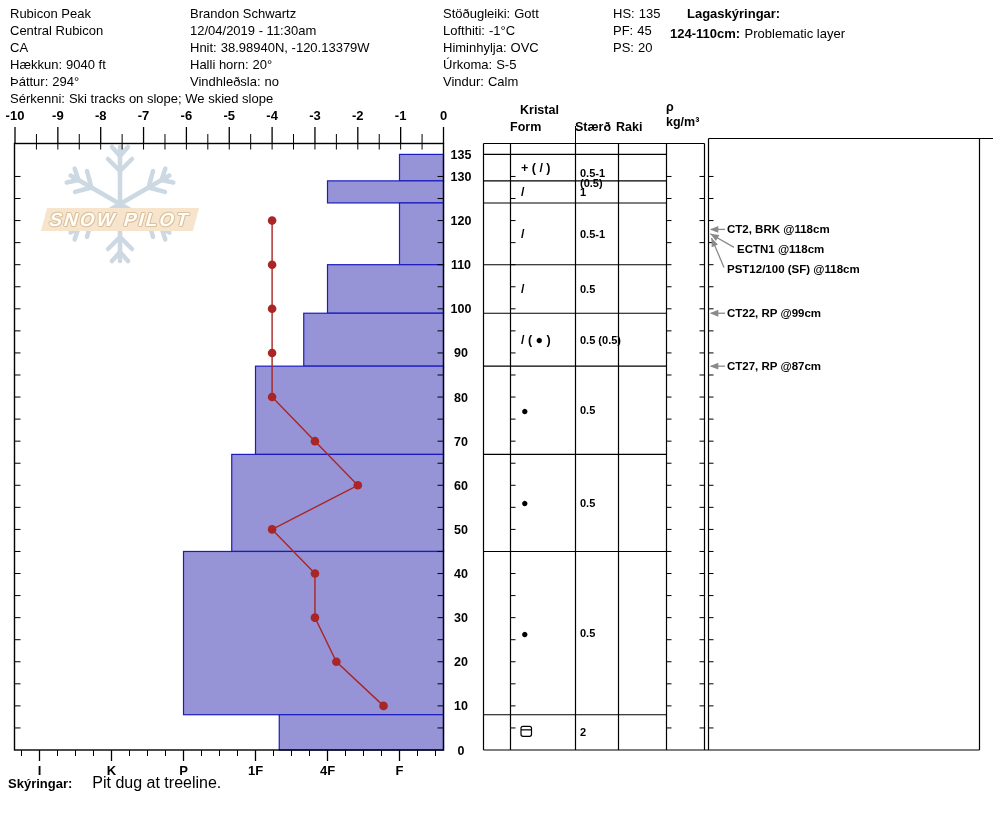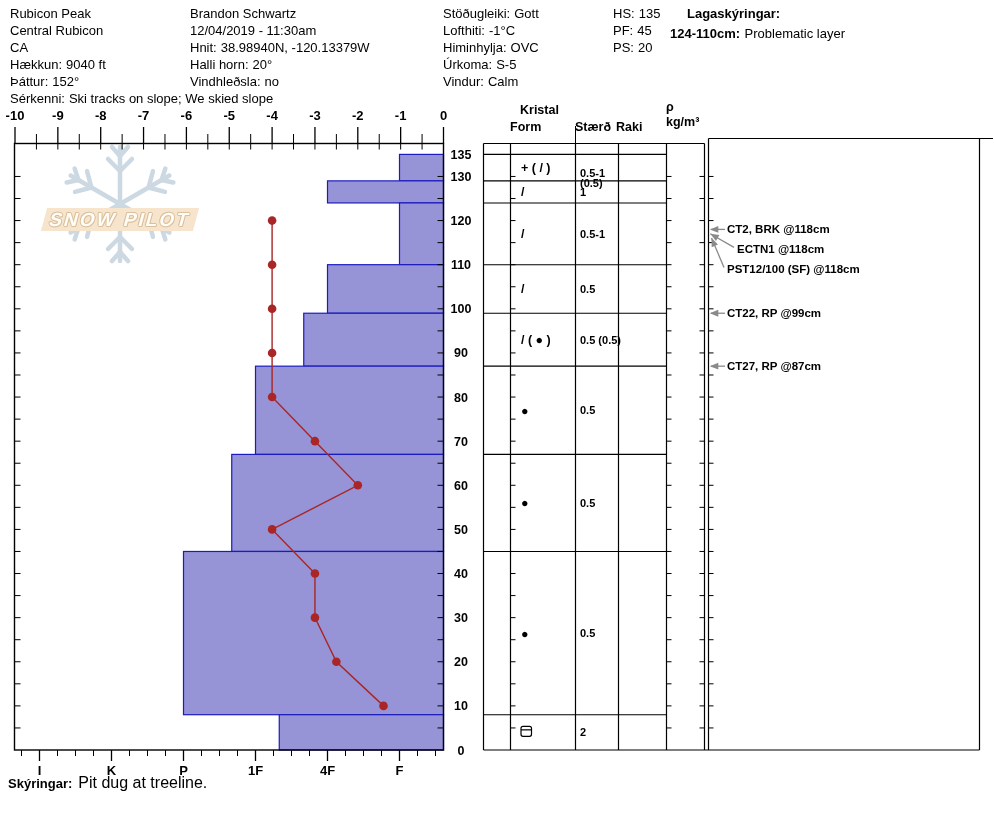--- a/index.html
+++ b/index.html
@@ -12,21 +12,21 @@
   .sm{font-size:13px;}
   .col{position:absolute;top:5px;}
   #chart-svg{position:absolute;left:0;top:0;}
   svg text{font-family:"Liberation Sans",sans-serif;fill:#000;}
   .phead{position:absolute;font-weight:bold;font-size:12.5px;text-align:left;white-space:nowrap;}
   #logo{position:absolute;left:40px;top:140px;width:165px;height:130px;}
   #banner{position:absolute;left:4px;top:68px;width:152px;height:23px;background:#f6e4cd;
           transform:skewX(-15deg);display:flex;align-items:center;justify-content:center;}
   #banner span{font-weight:bold;font-size:19px;letter-spacing:2px;color:#fffdf8;
           text-shadow:-1px 0 #dcc09c,1px 0 #dcc09c,0 -1px #dcc09c,0 1px #dcc09c,1px 1px #dcc09c,-1px -1px #dcc09c;}
-  #footer{position:absolute;left:8px;top:774px;display:flex;align-items:baseline;gap:6px;}
+  #footer{position:absolute;left:8px;top:774px;display:flex;align-items:baseline;gap:20px;}
   #footer .fl{font-weight:bold;font-size:13px;}
   #footer .fv{font-size:16px;}
 </style>
 </head>
 <body>
 
 <div id="page">
 
   <div id="logo">
     <svg width="165" height="130" id="flake-svg">
@@ -414,21 +414,21 @@
       <text x="727" y="273.4014814814815" font-size="11.5" font-weight="bold">PST12/100 (SF) @118cm</text>
       <line x1="711.5" y1="238.00148148148148" x2="724" y2="267.4014814814815" stroke="#8a8a8a" stroke-width="1.3"></line>
       <path d="M0,0 L8.5,-3.4 L8.5,3.4 Z" fill="#8a8a8a" transform="translate(711.5,238.00148148148148) rotate(66.9662550884663)"></path>
     </svg>
 
   <div class="col" style="left:10px">
     <div class="row">Rubicon Peak</div>
     <div class="row">Central Rubicon</div>
     <div class="row">CA</div>
     <div class="row"><span class="lbl">Hækkun:</span><span>9040 ft</span></div>
-    <div class="row"><span class="lbl">Þáttur:</span><span>152°</span></div>
+    <div class="row"><span class="lbl">Þáttur:</span><span>294°</span></div>
     <div class="row"><span class="lbl">Sérkenni:</span><span class="sm">Ski tracks on slope; We skied slope</span></div>
   </div>
 
   <div class="col" style="left:190px">
     <div class="row">Brandon Schwartz</div>
     <div class="row">12/04/2019 - 11:30am</div>
     <div class="row"><span class="lbl">Hnit:</span><span>38.98940N, -120.13379W</span></div>
     <div class="row"><span class="lbl">Halli horn:</span><span>20°</span></div>
     <div class="row"><span class="lbl">Vindhleðsla:</span><span>no</span></div>
   </div>

